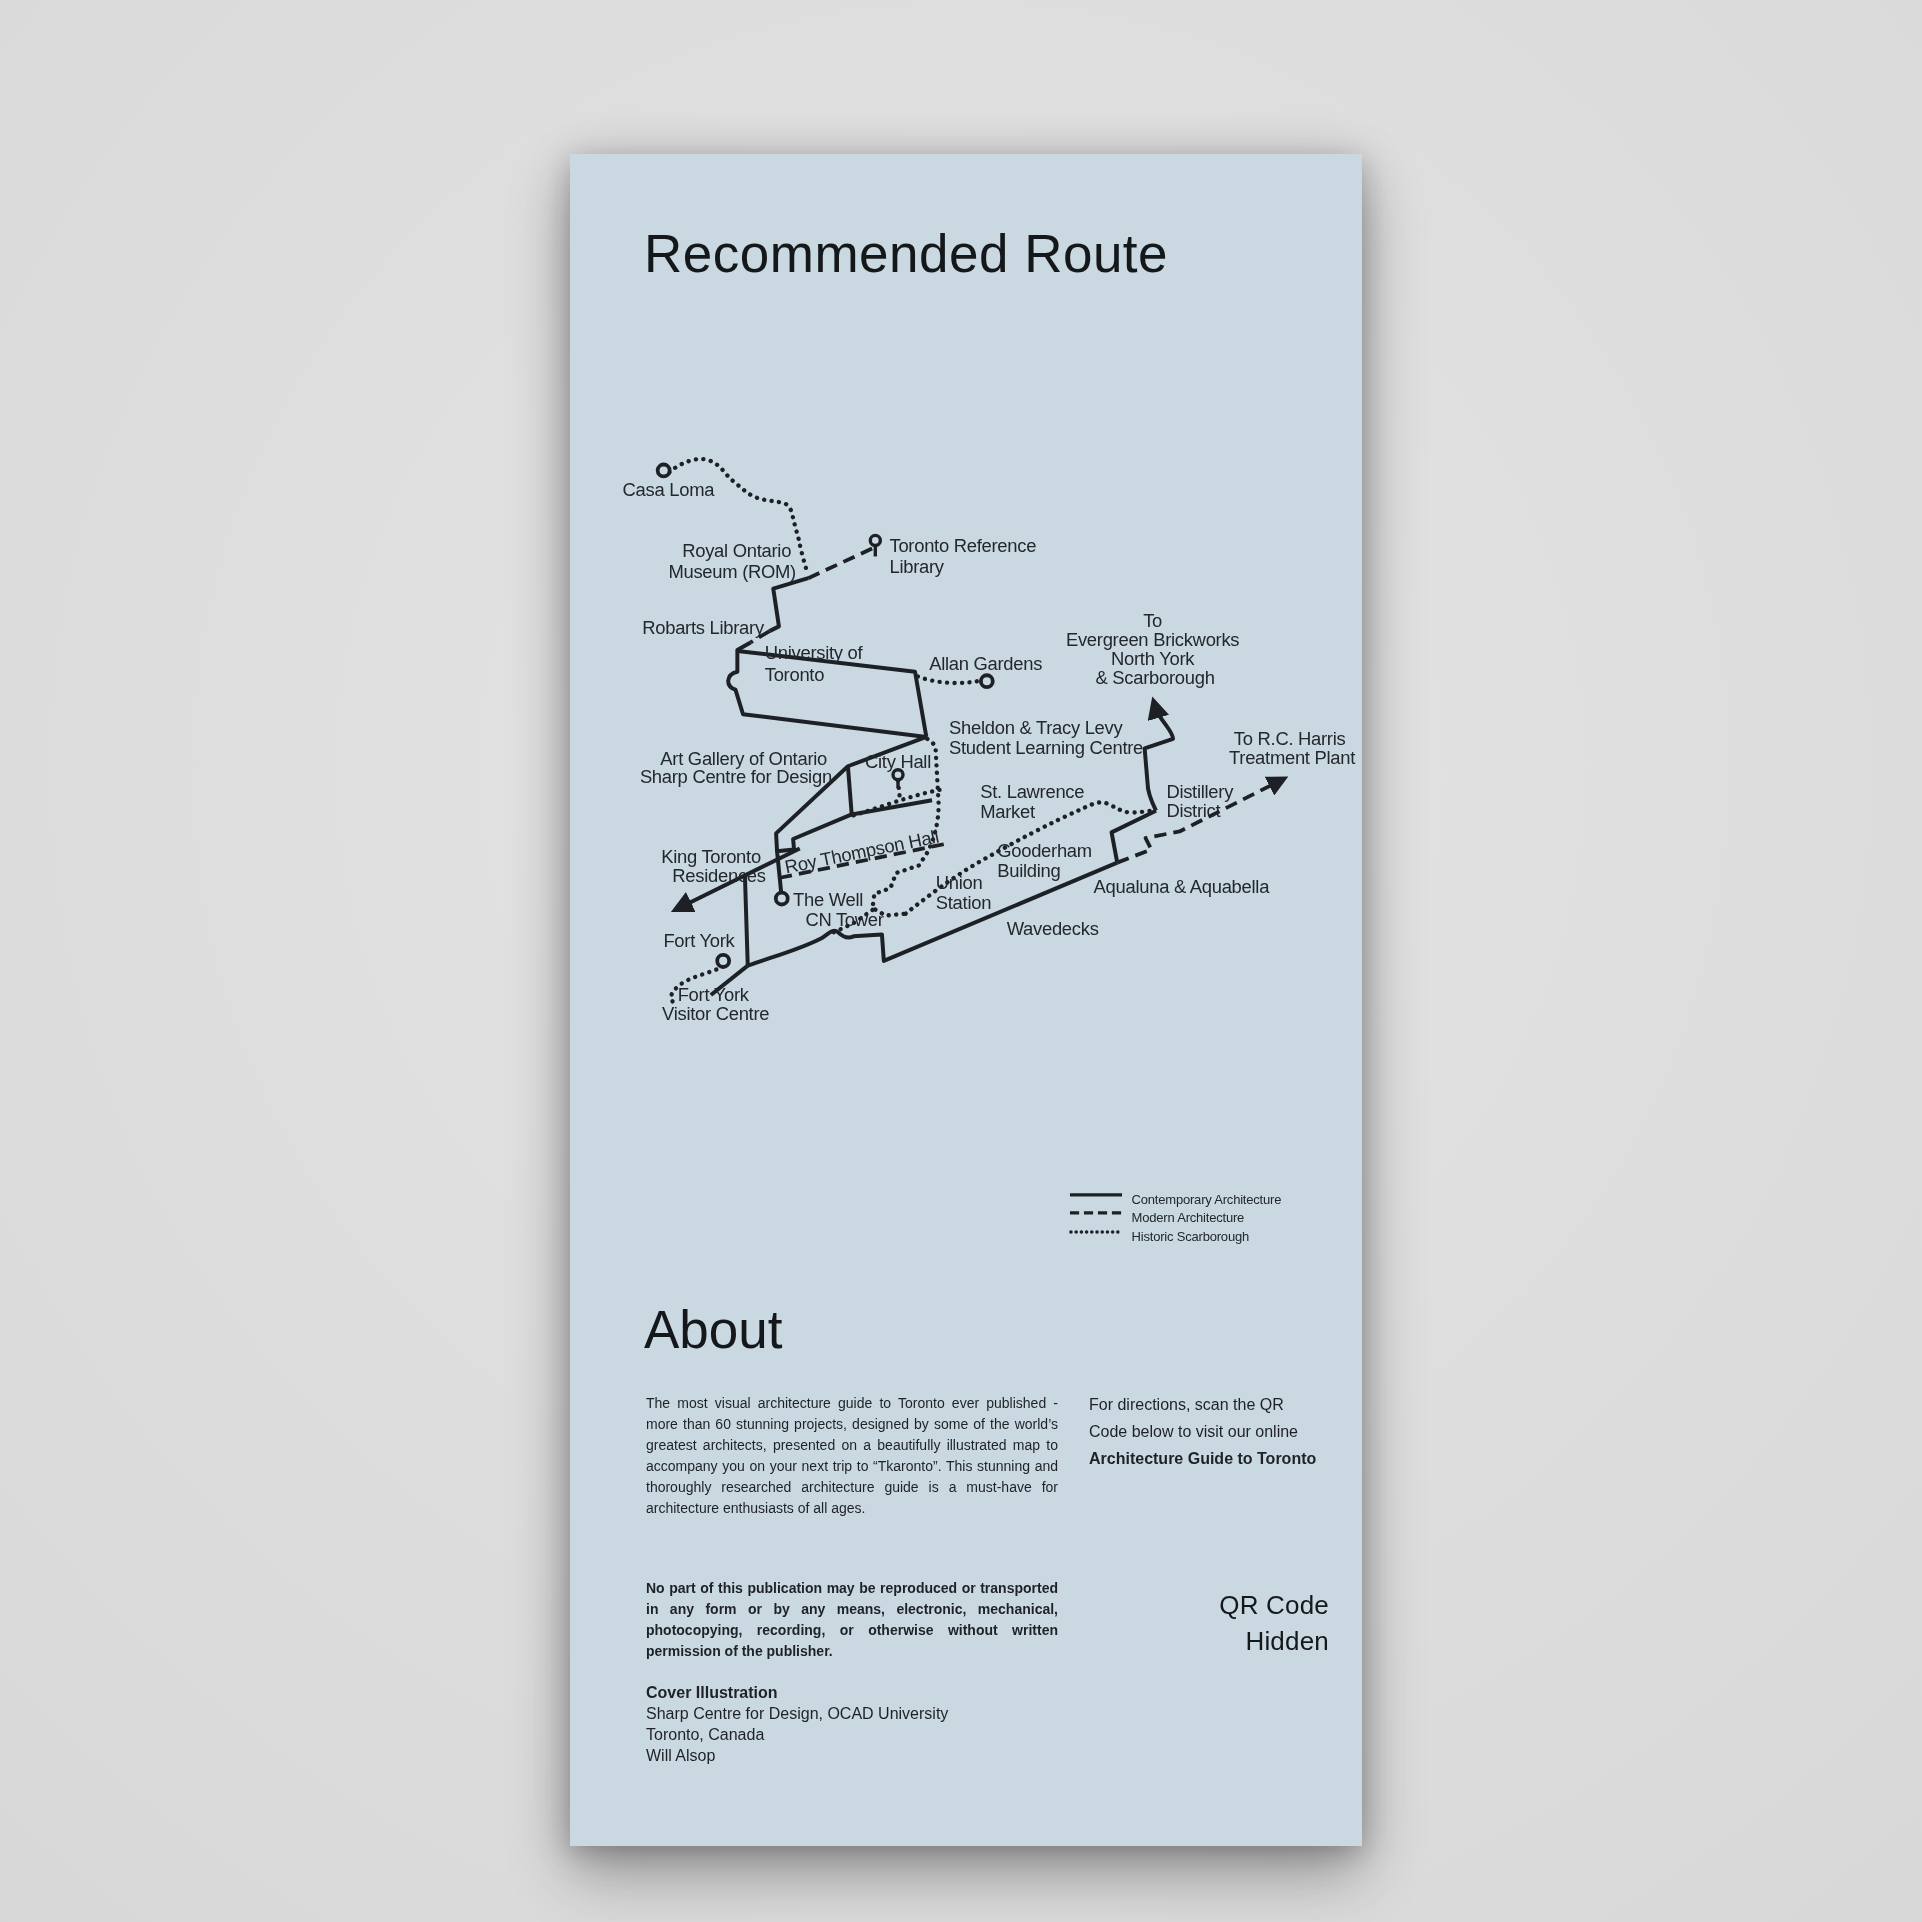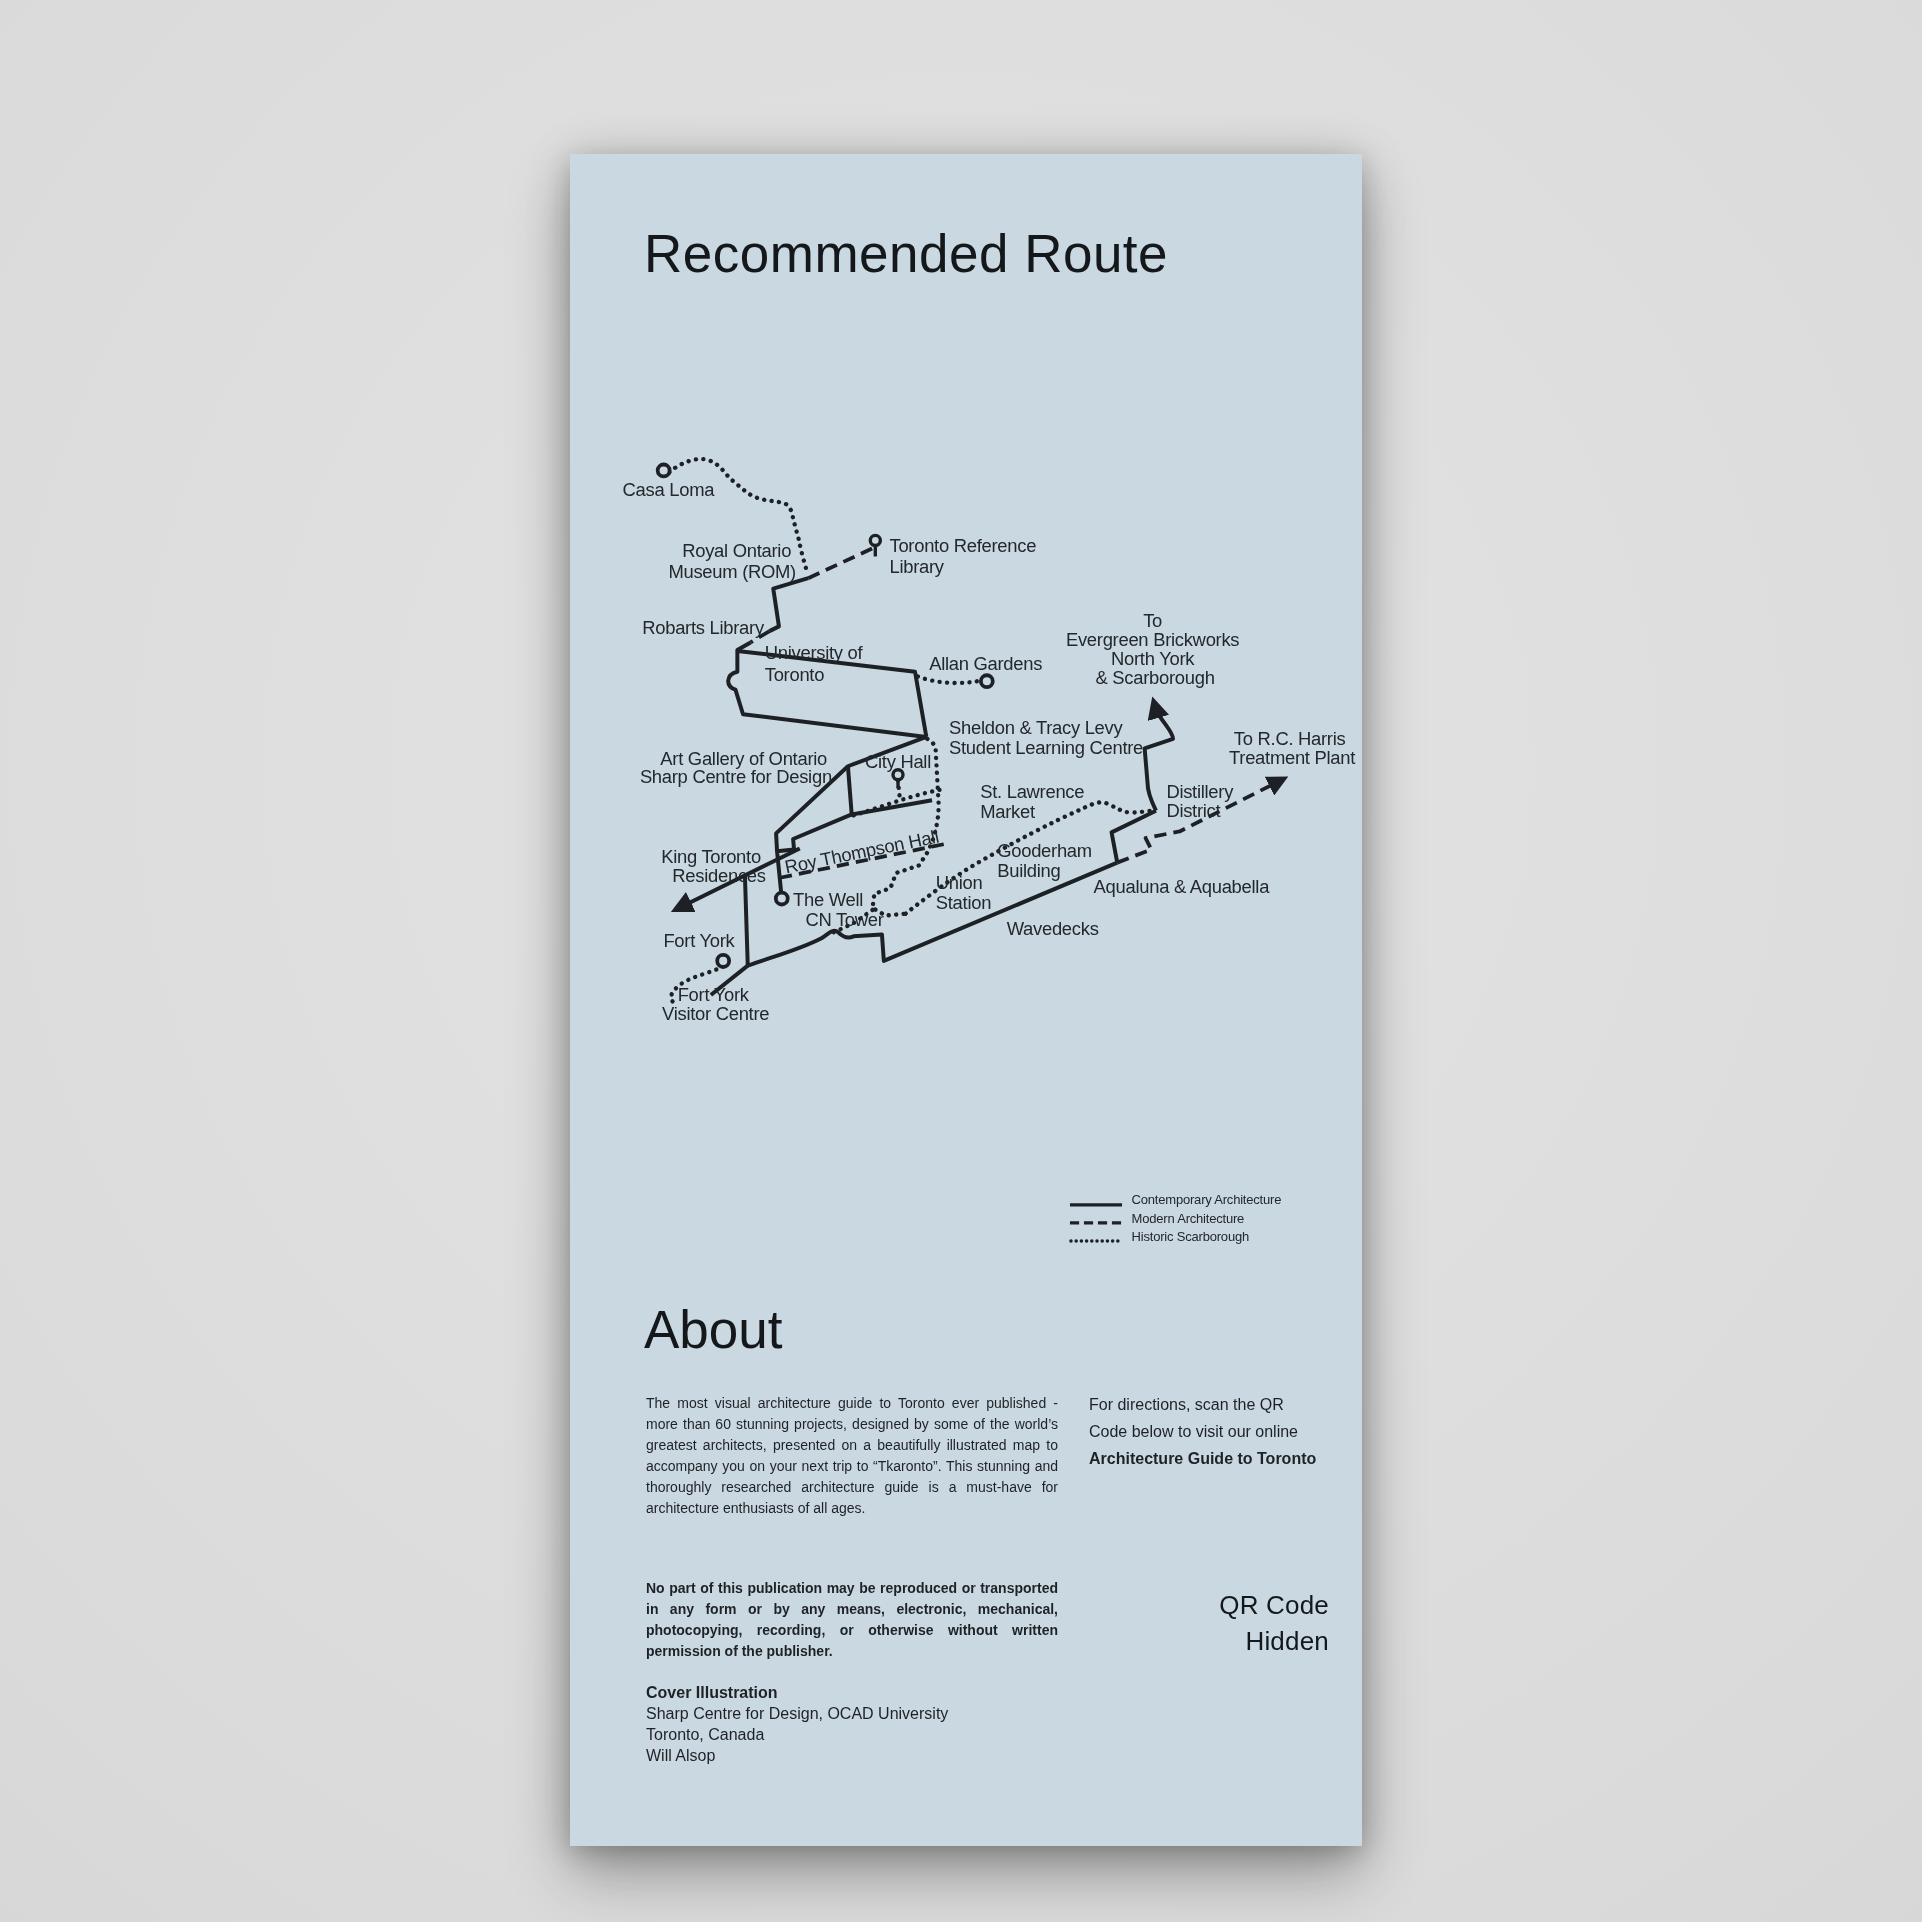--- a/index.html
+++ b/index.html
@@ -25,21 +25,21 @@
     font-size:19.5px;letter-spacing:-0.3px;fill:#23282c;
   }
   .r{fill:none;stroke:#1d2125;}
   .solid{stroke-width:4.2;stroke-linejoin:round;}
   .dash{stroke-width:4;stroke-dasharray:13 7.5;stroke-linejoin:round;}
   .dot{stroke-width:4.6;stroke-dasharray:0.1 7.8;stroke-linecap:round;}
   .stop{fill:#c9d8e1;stroke:#1d2125;stroke-width:4;}
   .pin{fill:#c9d8e1;stroke:#1d2125;stroke-width:3.6;}
   .pinstem{stroke:#1d2125;stroke-width:3.6;}
   .legend{position:absolute;left:499px;top:1038px;}
-  .legend-row{display:flex;align-items:flex-end;margin-bottom:2.9px;height:15.4px;}
+  .legend-row{display:flex;align-items:flex-start;margin-bottom:2.9px;height:15.4px;}
   .legend-row svg{display:block;margin-right:8.6px;}
   .legend-label{font-size:13px;letter-spacing:-0.2px;color:#23282c;white-space:nowrap;}
   .about-heading{
     position:absolute;left:74px;top:1145px;
     font-size:53px;font-weight:400;color:#15181b;
   }
   .para{
     position:absolute;left:76px;width:412px;
     font-size:14px;line-height:21px;text-align:justify;color:#1e2226;
   }

